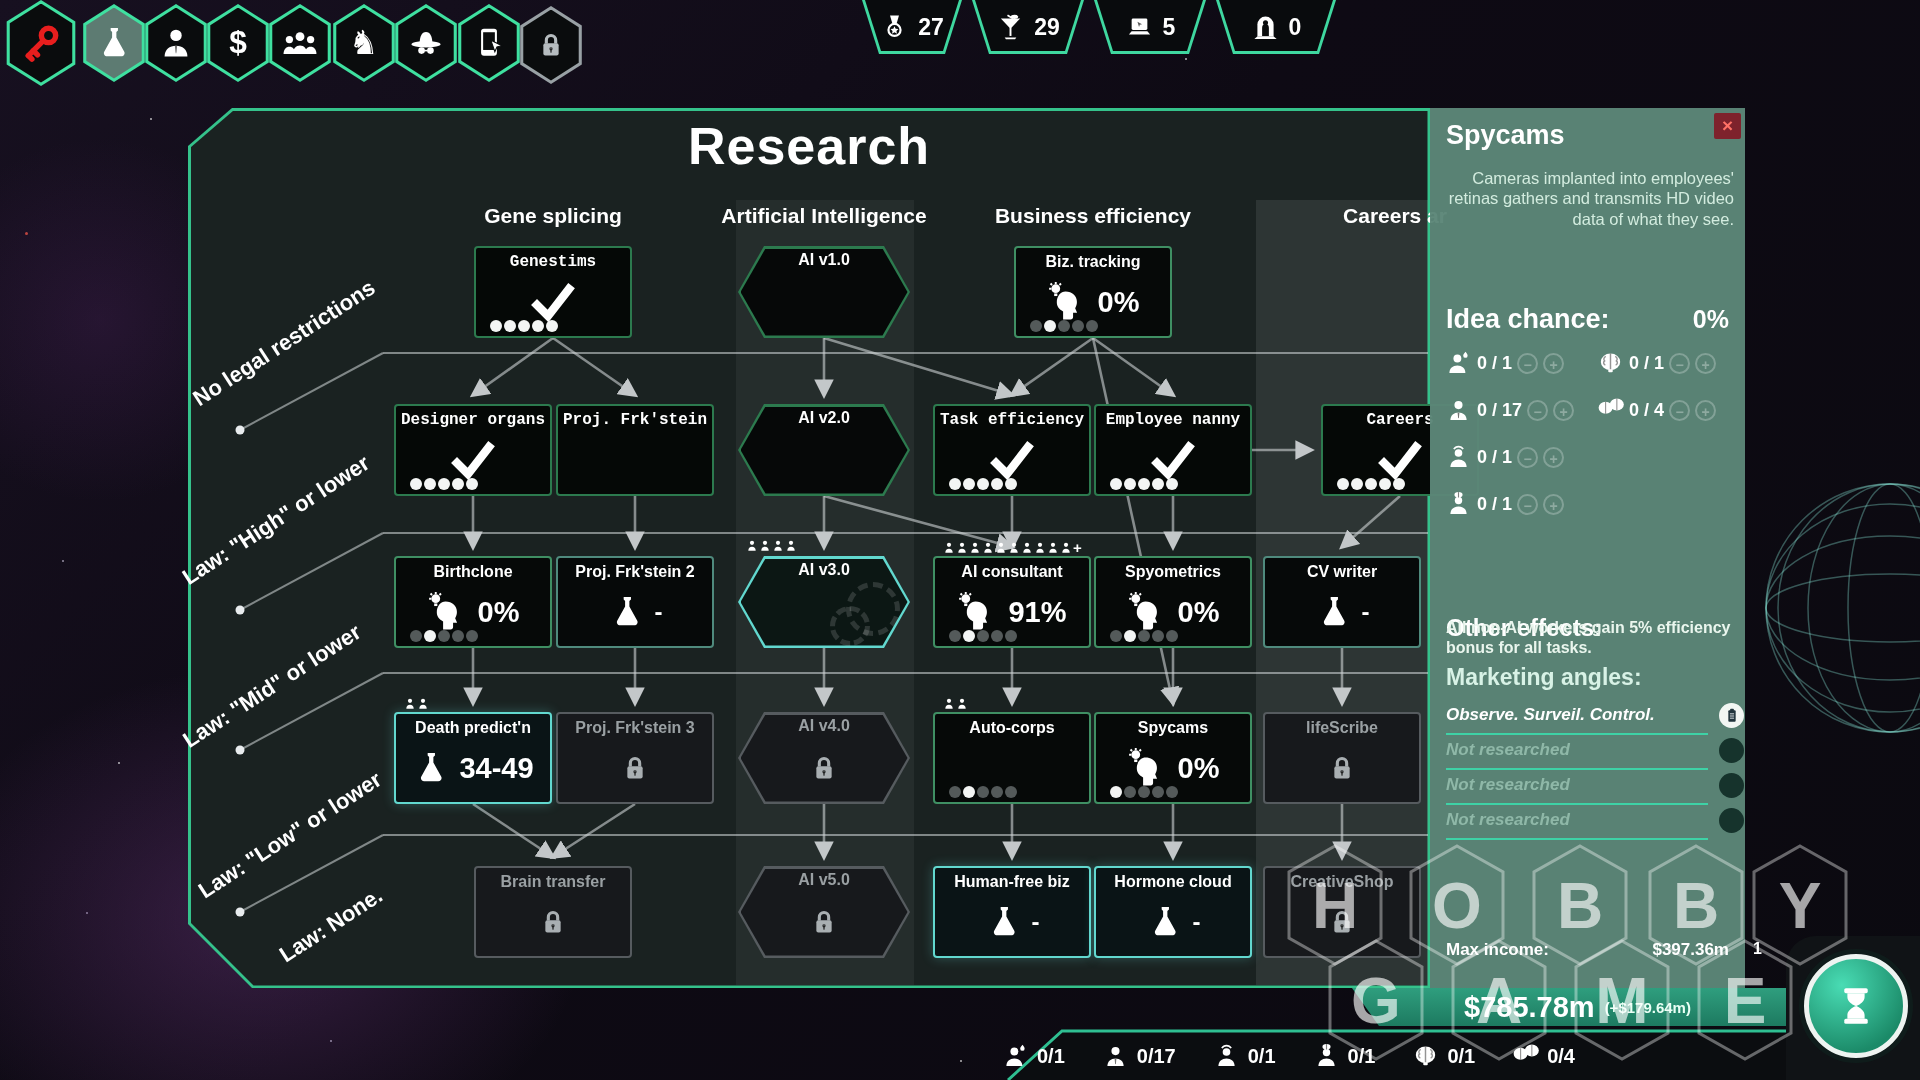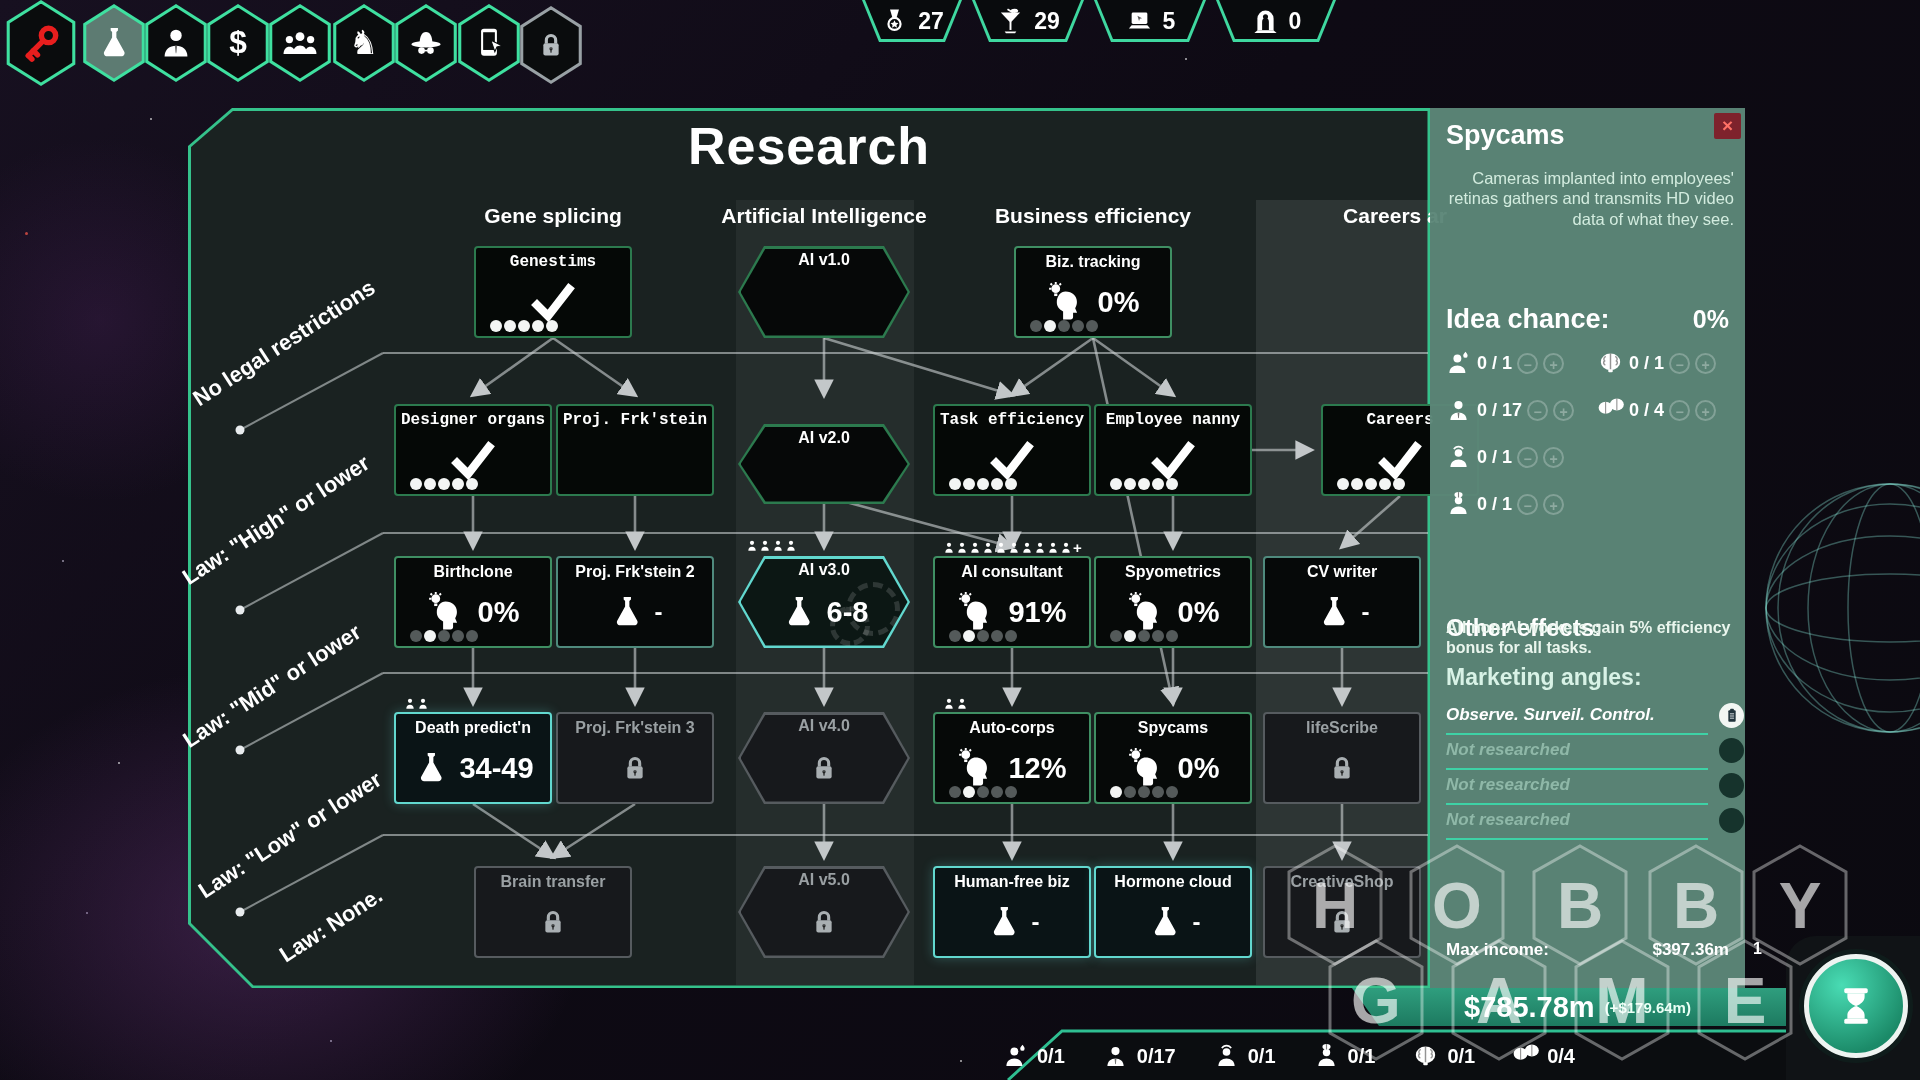--- a/index.html
+++ b/index.html
@@ -105,21 +105,21 @@
   .hex{position:absolute;cursor:pointer;}
   .hex-o{position:absolute;inset:0;background:#3fe0a0;
     clip-path:polygon(50% 0,94% 25%,94% 75%,50% 100%,6% 75%,6% 25%);}
   .hex.gray .hex-o{background:#99a1a5;}
   .hex-i{position:absolute;inset:3.5px;background:#0a0c0d;
     clip-path:polygon(50% 0,94% 25%,94% 75%,50% 100%,6% 75%,6% 25%);}
   .hex.sel .hex-i{background:#5d7b72;}
   .hex-ic{position:absolute;inset:0;display:flex;align-items:center;justify-content:center;z-index:2;}
   
   #top-stats{position:absolute;left:0;top:0;z-index:11;}
-  .tstat{position:absolute;top:0;height:42px;}
+  .tstat{position:absolute;top:0;height:54px;}
   .tstat-o{position:absolute;inset:0;background:#3fd8a0;clip-path:polygon(0 0,100% 0,calc(100% - 17px) 100%,17px 100%);}
   .tstat-i{position:absolute;inset:0 3px 3px 3px;background:#090b0d;clip-path:polygon(0 0,100% 0,calc(100% - 16px) 100%,16px 100%);}
   .tstat-c{position:absolute;inset:0;display:flex;align-items:center;justify-content:center;gap:9px;z-index:2;}
   .tstat-c span{font-size:23px;font-weight:bold;}
 </style>
 </head>
 <body>
 
 <div id="stage">
 
@@ -271,21 +271,21 @@
           <div class="pip on"></div>
           <div class="pip on"></div>
           <div class="pip on"></div>
           <div class="pip on"></div>
         </div>
       </div>
       <div class="node sh-rect st-done" style="left:556px;top:404px;width:158px;height:92px;">
         <div class="node-title">Proj. Frk'stein</div>
         <div class="node-body"></div>
       </div>
-      <div class="node sh-hex st-done" style="left:738px;top:424px;width:172px;height:80px;">
+      <div class="node sh-hex st-done" style="left:738px;top:404px;width:172px;height:92px;">
         <div class="hexfill-o"></div>
         <div class="hexfill-i"></div>
         <div class="node-title">AI v2.0</div>
         <div class="node-body"></div>
       </div>
       <div class="node sh-rect st-done" style="left:933px;top:404px;width:158px;height:92px;">
         <div class="node-title">Task efficiency</div>
         <div class="node-body">
           <svg viewBox="0 0 24 24" width="48" height="48" style="display:block;">
             <path d="M4 13.5 L9.5 19 L20 5.5" fill="none" stroke="#fff" stroke-width="4.2" stroke-linecap="square"></path>
@@ -386,26 +386,20 @@
             </g>
           </svg>
           <svg viewBox="0 0 24 24" width="12" height="12" style="display:block;">
             <g fill="#fff">
               <circle cx="12" cy="5.6" r="4.2"></circle>
               <path d="M4.6 21.5c0-5.2 3.1-8.2 7.4-8.2s7.4 3 7.4 8.2z"></path>
             </g>
           </svg>
         </div>
         <div class="node-title">AI v3.0</div>
-        <div class="node-body">
-          <svg viewBox="0 0 24 24" width="38" height="38" style="display:block;">
-            <path fill="#fff" d="M9.9 2.5h4.6v1.6l-1 1v3.4l4.9 8.8c.8 1.4-.2 3.1-1.8 3.1H7.7c-1.6 0-2.6-1.7-1.8-3.1l4.9-8.8V5.1l-.9-1z"></path>
-          </svg>
-          <span class="node-val">6-8</span>
-        </div>
       </div>
       <div class="node sh-rect st-pct" style="left:933px;top:556px;width:158px;height:92px;">
         <div class="workers">
           <svg viewBox="0 0 24 24" width="12" height="12" style="display:block;">
             <g fill="#fff">
               <circle cx="12" cy="5.6" r="4.2"></circle>
               <path d="M4.6 21.5c0-5.2 3.1-8.2 7.4-8.2s7.4 3 7.4 8.2z"></path>
             </g>
           </svg>
           <svg viewBox="0 0 24 24" width="12" height="12" style="display:block;">
@@ -578,33 +572,20 @@
             </g>
           </svg>
           <svg viewBox="0 0 24 24" width="12" height="12" style="display:block;">
             <g fill="#fff">
               <circle cx="12" cy="5.6" r="4.2"></circle>
               <path d="M4.6 21.5c0-5.2 3.1-8.2 7.4-8.2s7.4 3 7.4 8.2z"></path>
             </g>
           </svg>
         </div>
         <div class="node-title">Auto-corps</div>
-        <div class="node-body">
-          <svg viewBox="0 0 24 24" width="42" height="42" style="display:block;">
-            <g fill="#fff">
-              <path d="M10.6 6c3.8 0 6.5 2.5 6.5 6 0 1.3-.4 2.5-1 3.5l1.1 2.6h-2.3v2.5c0 .8-.6 1.4-1.4 1.4H9.2v-4.6c-2.2-1-3.6-2.9-3.6-5.2C5.6 8.6 7.8 6 10.6 6z"></path>
-              <circle cx="5" cy="4.4" r="2.5"></circle>
-              <rect x="4.1" y="7.1" width="1.8" height="1.5"></rect>
-              <g stroke="#fff" stroke-width="1.1">
-                <path d="M1.2 4.4h1.3M5 .6v1.3M2 1.4l.9.9M8 1.4l-.9.9"></path>
-              </g>
-            </g>
-          </svg>
-          <span class="node-val">12%</span>
-        </div>
         <div class="pips">
           <div class="pip off"></div>
           <div class="pip on"></div>
           <div class="pip off"></div>
           <div class="pip off"></div>
           <div class="pip off"></div>
         </div>
       </div>
       <div class="node sh-rect st-pct" style="left:1094px;top:712px;width:158px;height:92px;">
         <div class="node-title">Spycams</div>

